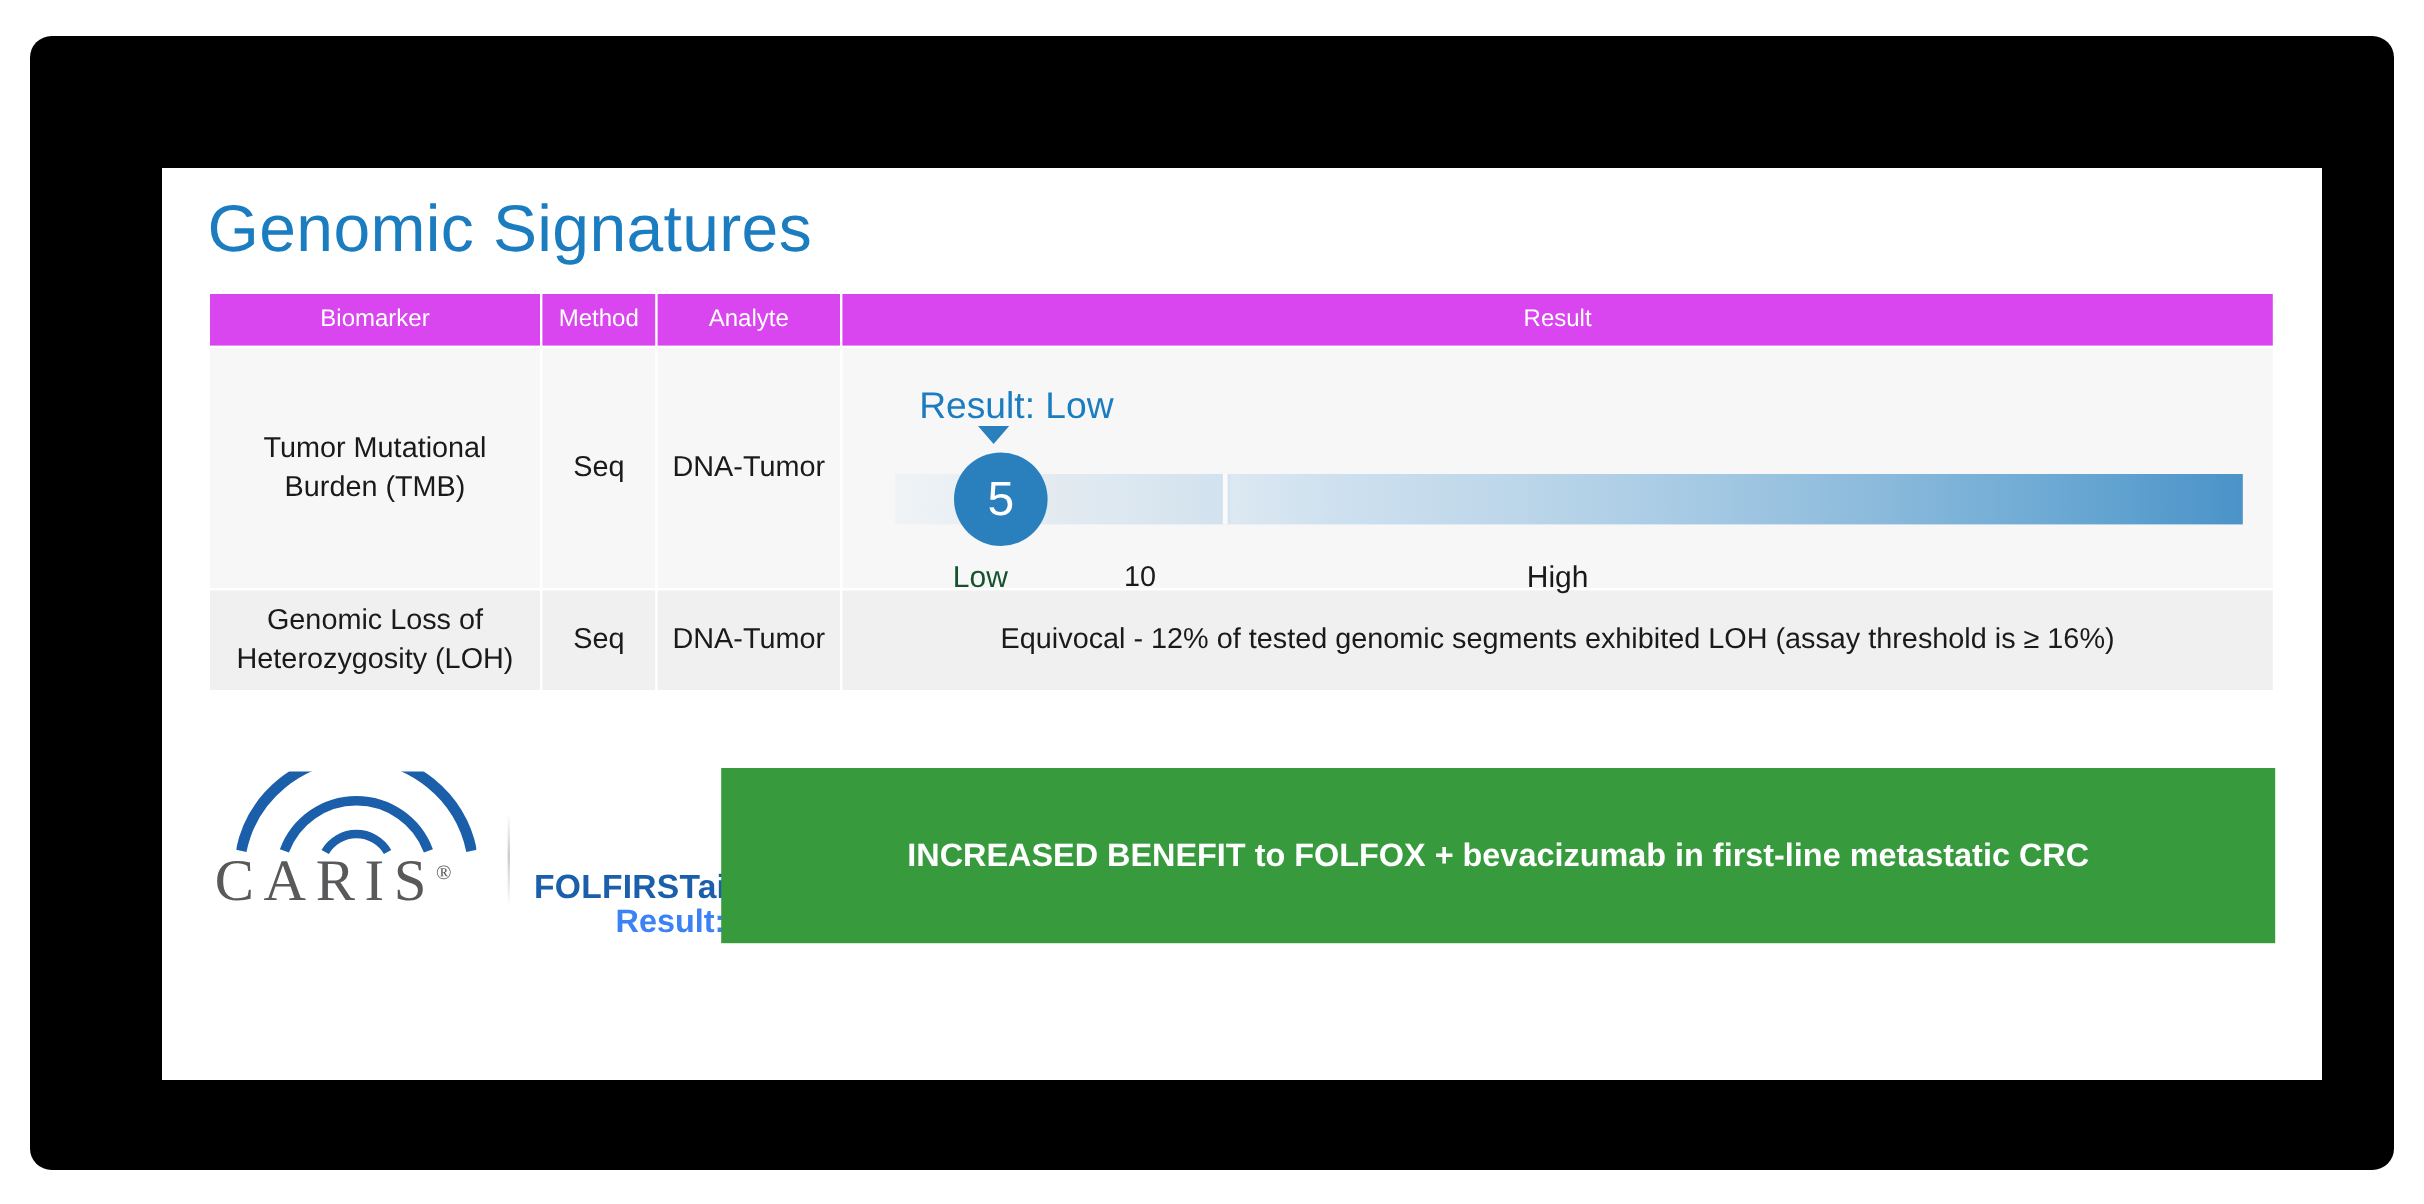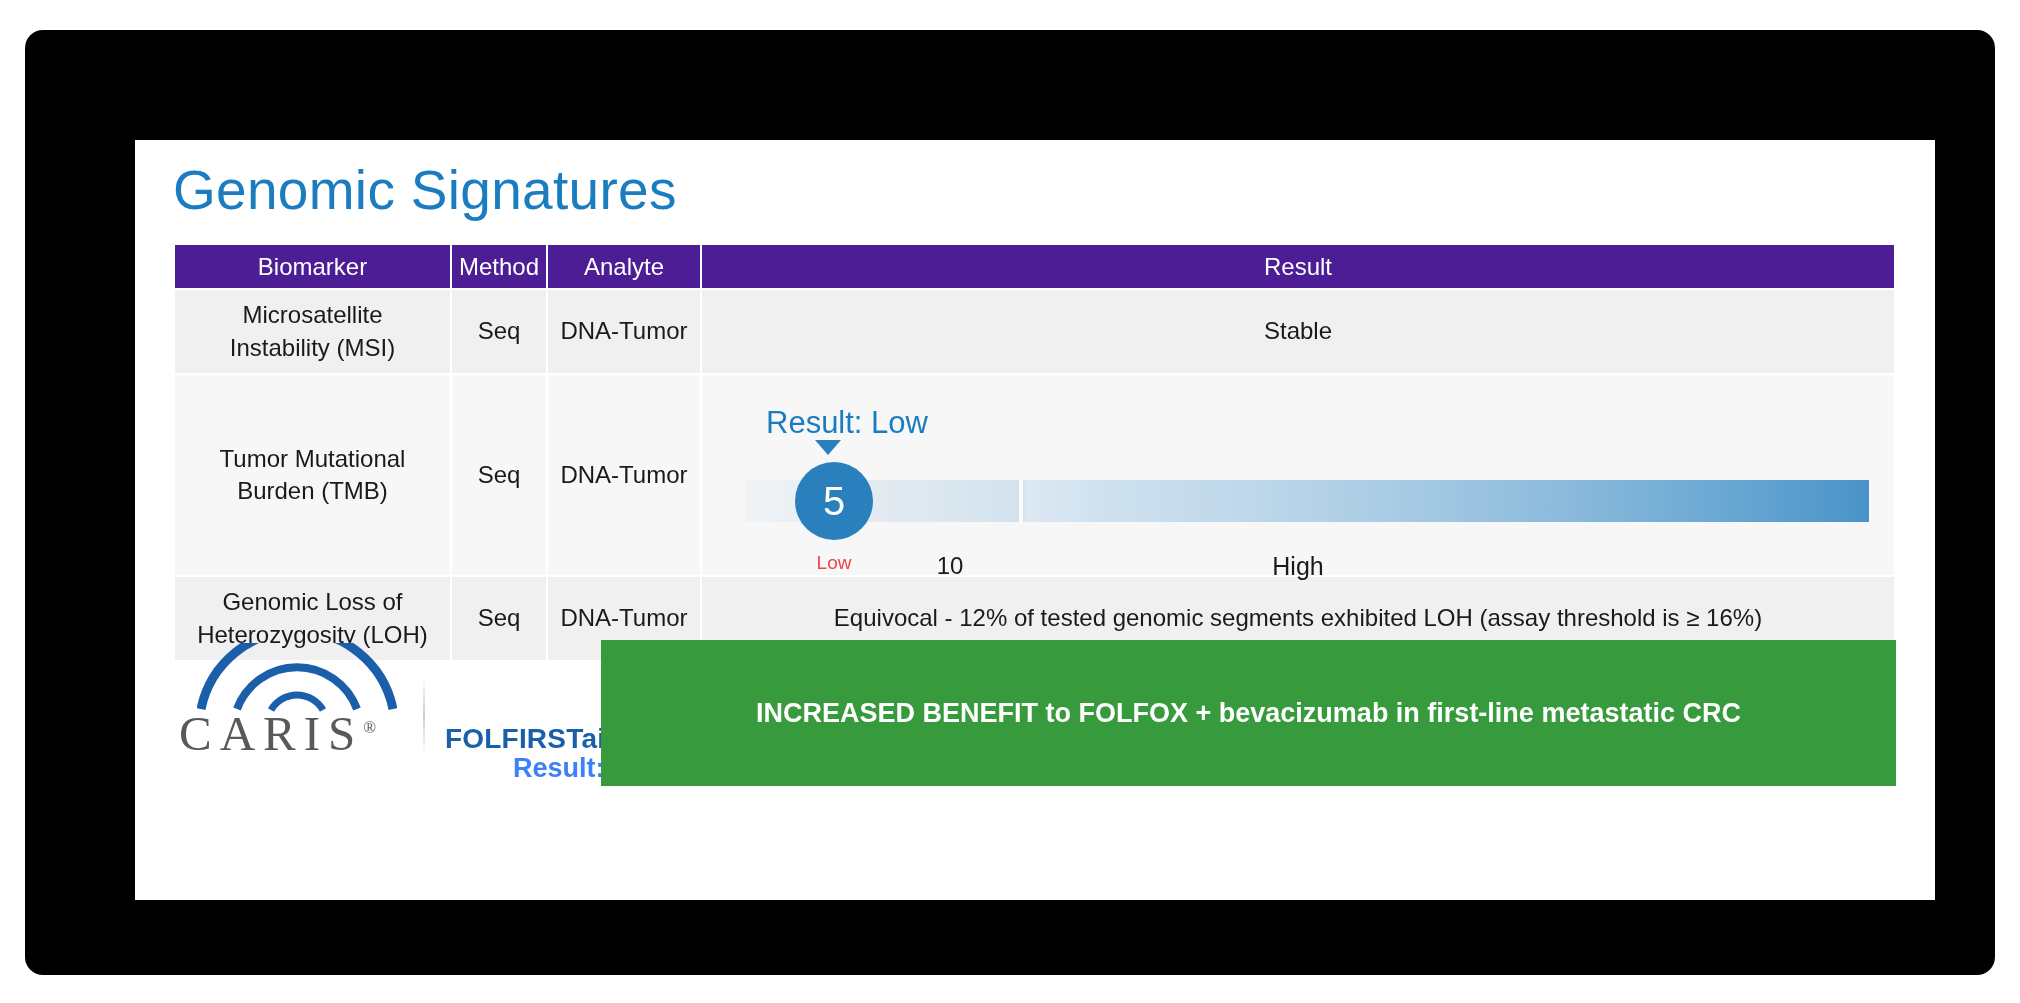--- a/index.html
+++ b/index.html
@@ -54,23 +54,23 @@
   .sig-table {
     position: absolute;
     left: 38px;
     top: 103px;
     width: 1723px;
     border-collapse: separate;
     border-spacing: 2px 2px;
     table-layout: fixed;
   }
   .sig-table th {
-    background: #4c1d95;
+    background: #d946ef;
     color: #ffffff;
-    font-size: 24px;
+    font-size: 20px;
     font-weight: 400;
     height: 43px;
     text-align: center;
     vertical-align: middle;
     padding: 0;
   }
   .sig-table td {
     background: #f0f0f0;
     color: #1a1a1a;
     font-size: 24px;
@@ -154,23 +154,23 @@
     color: #ffffff;
     font-size: 40px;
     line-height: 78px;
     text-align: center;
   }
   .tmb-scale-low {
     position: absolute;
     left: 92px;
     top: 175px;
     width: 80px;
-    text-align: center;
-    font-size: 19px;
-    color: #ef4444;
+    text-align: left;
+    font-size: 25px;
+    color: #14532d;
   }
   .tmb-scale-mid {
     position: absolute;
     left: 218px;
     top: 175px;
     width: 60px;
     text-align: center;
     font-size: 24px;
     color: #1a1a1a;
   }
@@ -281,29 +281,20 @@
       </colgroup>
       <thead>
         <tr>
           <th>Biomarker</th>
           <th>Method</th>
           <th>Analyte</th>
           <th>Result</th>
         </tr>
       </thead>
       <tbody>
-        <tr class="row-msi">
-          <td>
-            <span>Microsatellite</span><br>
-            <span>Instability (MSI)</span>
-          </td>
-          <td>Seq</td>
-          <td>DNA-Tumor</td>
-          <td>Stable</td>
-        </tr>
 
         <tr class="row-tmb">
           <td>
             <span>Tumor Mutational</span><br>
             <span>Burden (TMB)</span>
           </td>
           <td>Seq</td>
           <td>DNA-Tumor</td>
           <td class="result-cell-tmb">
             <div class="tmb-wrap">

